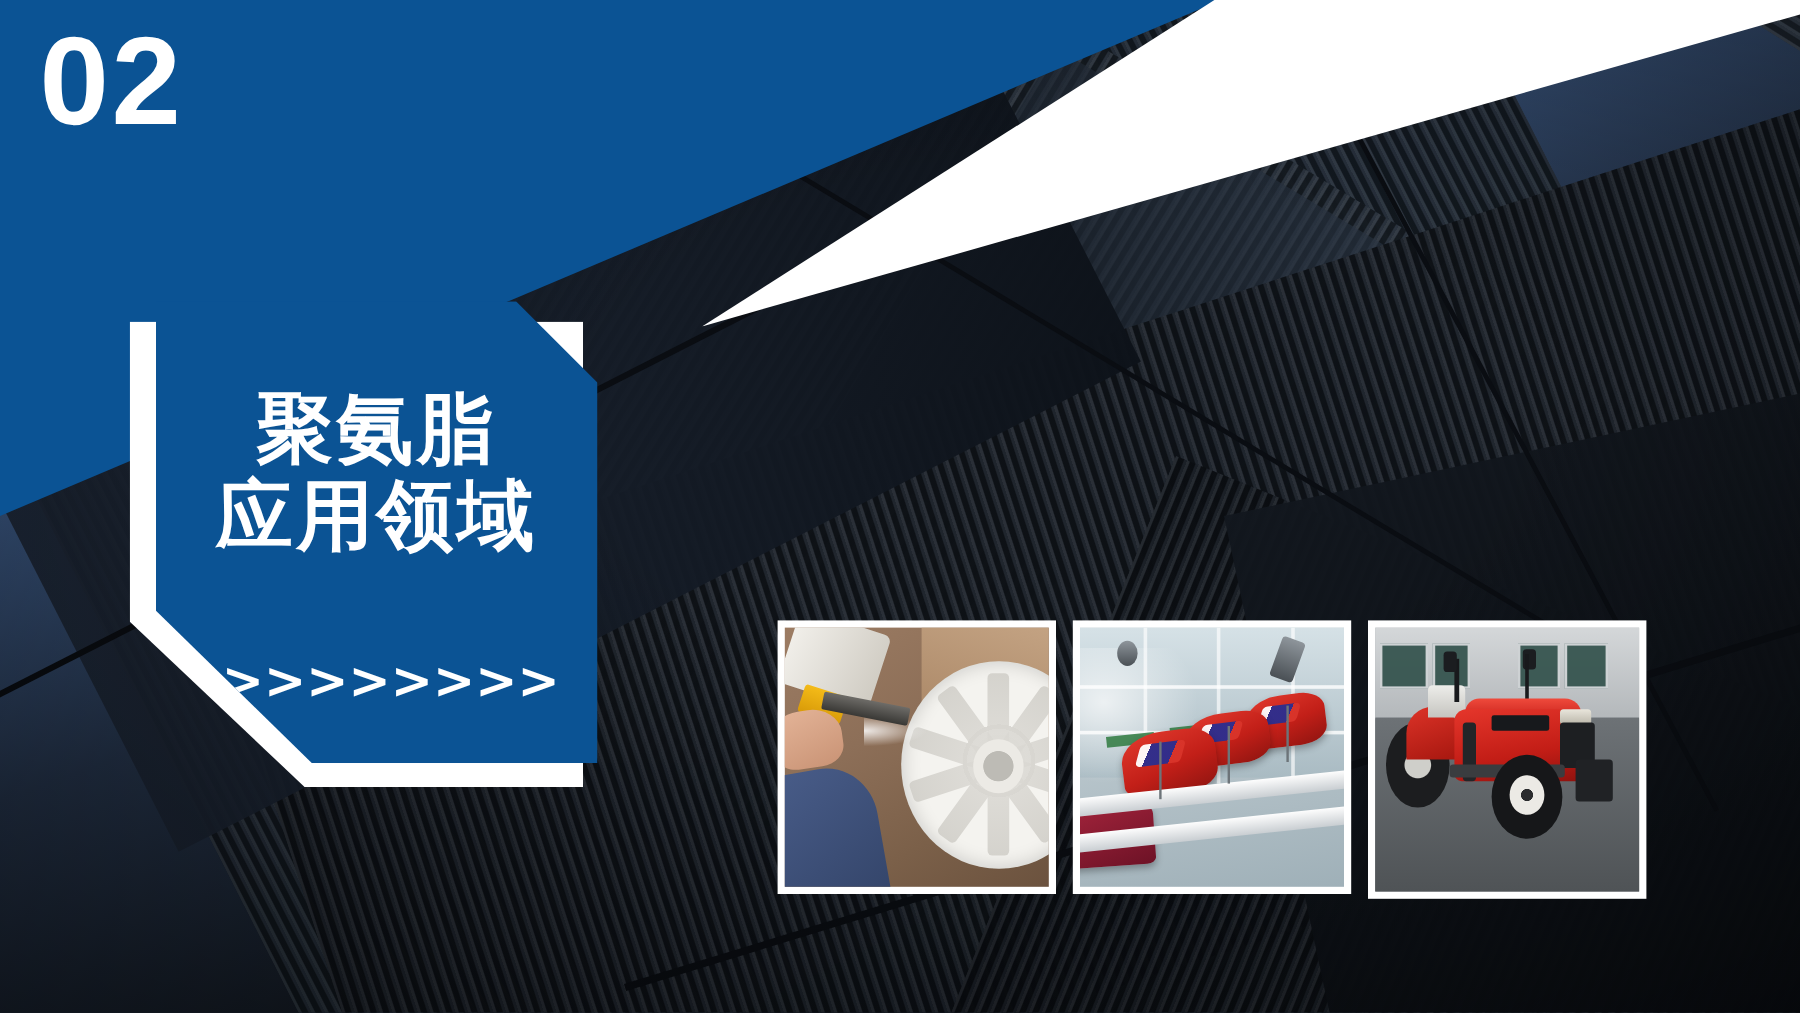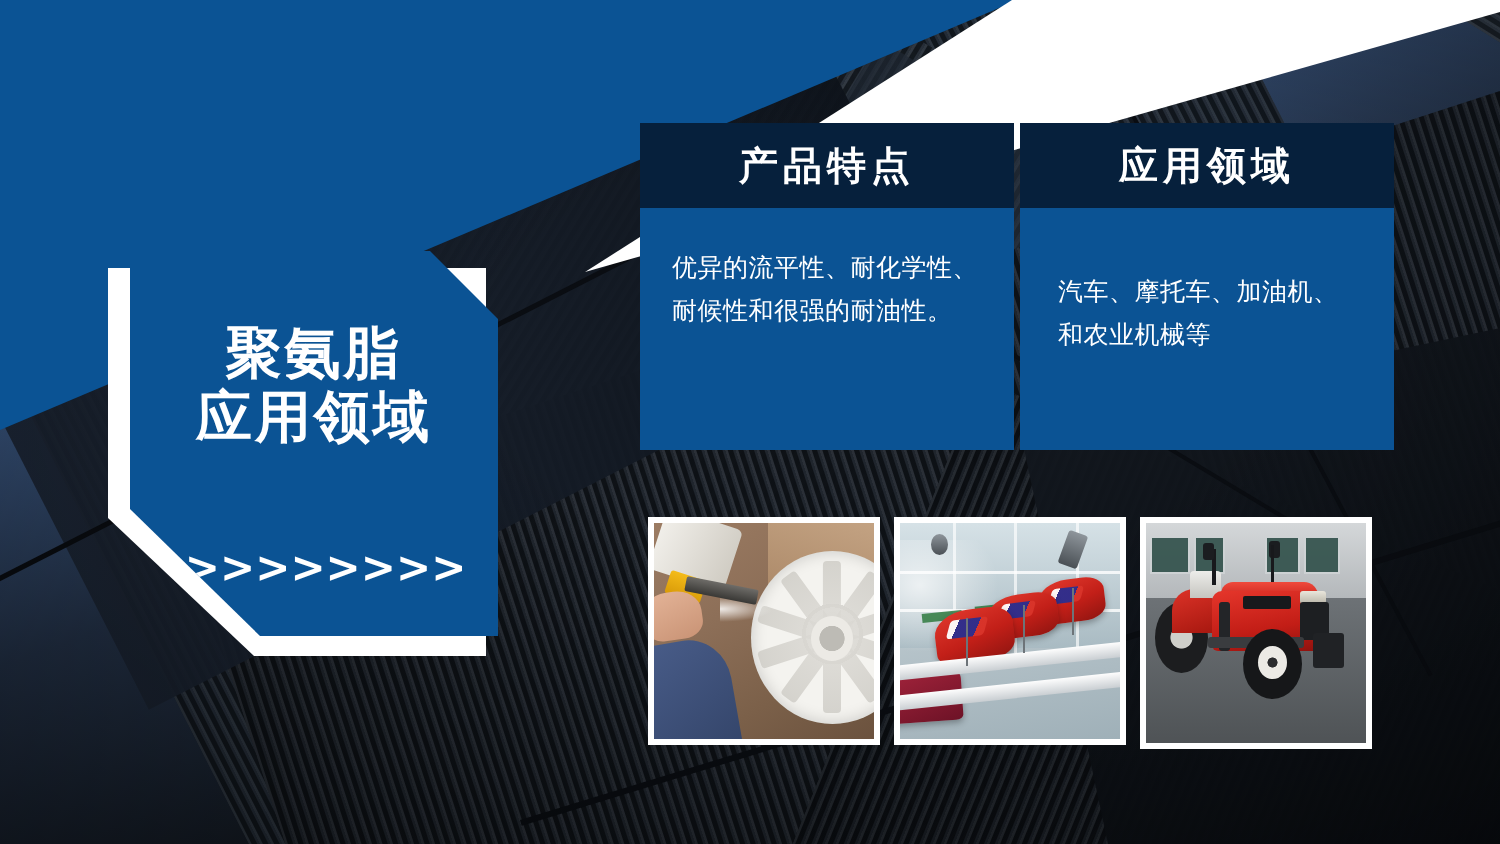--- a/index.html
+++ b/index.html
@@ -84,21 +84,21 @@
     clip-path:polygon(0 0, 378px 0, 378px 388px, 146px 388px, 0 250px);
   }
   .title-card{
     position:absolute;left:130px;top:251px;width:368px;height:385px;
     background:#0b5394;
     clip-path:polygon(0 0, 300px 0, 368px 68px, 368px 385px, 130px 385px, 0 258px);
   }
   .title-text{
     position:absolute;left:0;right:0;top:70px;
     text-align:center;color:#ffffff;
-    font-size:56px;font-weight:700;line-height:1.14;letter-spacing:3px;
+    font-size:64px;font-weight:700;line-height:1.14;letter-spacing:3px;
   }
   .title-line{display:block;}
   .chevrons{
     position:absolute;left:0;right:0;top:292px;
     text-align:center;color:#ffffff;
     font-size:42px;font-weight:700;letter-spacing:0px;
     font-family:"DejaVu Sans","Liberation Sans",sans-serif;
     padding-right:12px;
   }
 
@@ -257,51 +257,31 @@
     <div class="pane p3"></div>
     <div class="edge e1"></div>
     <div class="edge e2"></div>
     <div class="edge e3"></div>
     <div class="edge e4"></div>
     <div class="vign"></div>
   </div>
 
   <div class="corner-blue"></div>
   <div class="corner-white"></div>
+  <div class="num-02">02</div>
 
   <div class="title-outline"></div>
   <div class="title-card">
     <div class="title-text">
       <span class="title-line">聚氨脂</span>
       <span class="title-line">应用领域</span>
     </div>
     <div class="chevrons">&gt;&gt;&gt;&gt;&gt;&gt;&gt;&gt;&gt;</div>
   </div>
 
-  <div class="panels">
-
-    <div class="panel feat">
-      <div class="panel-head">
-        <span>产品特点</span>
-      </div>
-      <div class="panel-body">
-        <span>优异的流平性、耐化学性、耐候性和很强的耐油性。</span>
-      </div>
-    </div>
-
-    <div class="panel app">
-      <div class="panel-head">
-        <span>应用领域</span>
-      </div>
-      <div class="panel-body">
-        <span>汽车、摩托车、加油机、和农业机械等</span>
-      </div>
-    </div>
-
-  </div>
 
   <div class="photos">
 
     <div class="photo">
       <div class="inner ph1">
         <div class="wall-light"></div>
         <div class="wheel"></div>
         <div class="hub">
           <div class="spoke" style="transform:rotate(0deg)"></div>
           <div class="spoke" style="transform:rotate(36deg)"></div>

